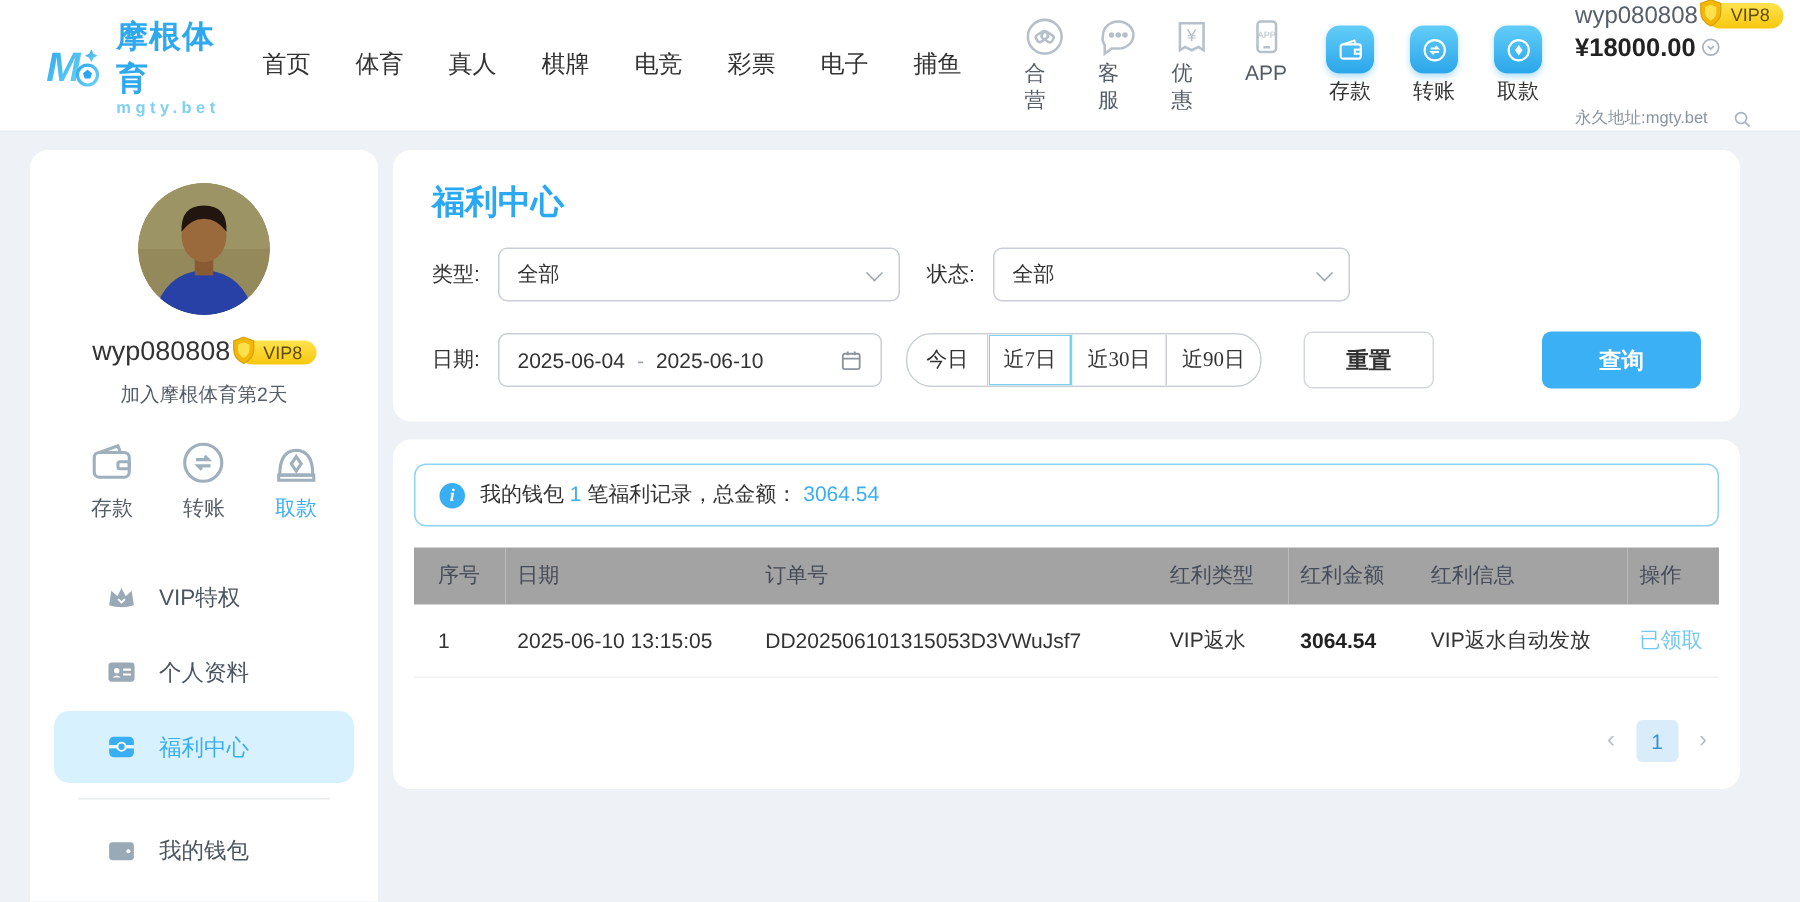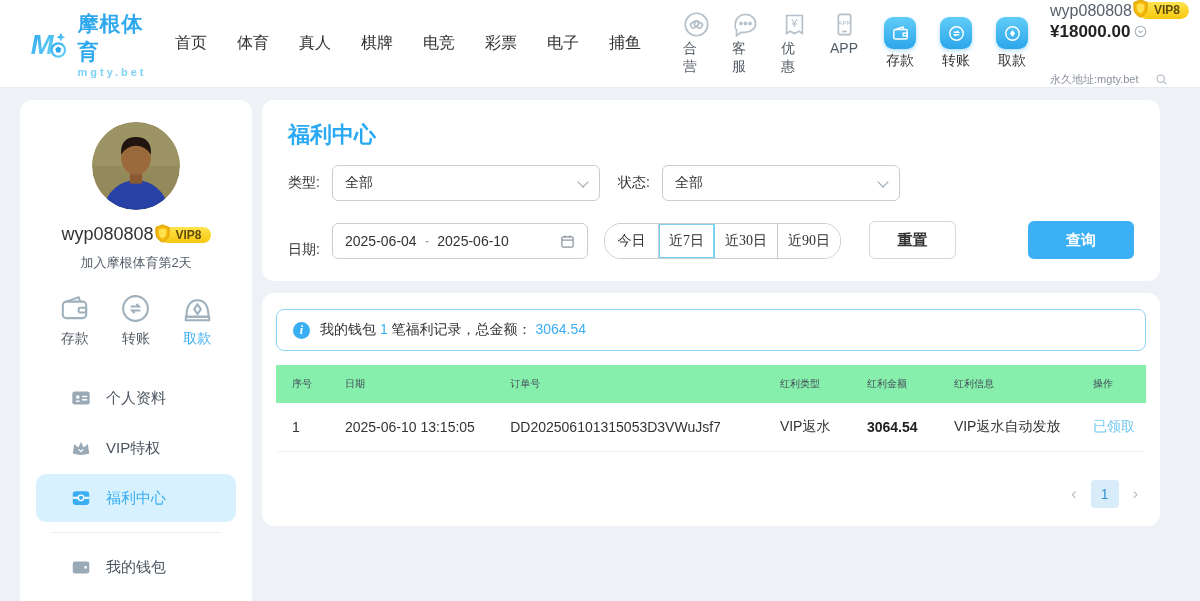--- a/index.html
+++ b/index.html
@@ -28,21 +28,21 @@
   .wa-ico svg { width:19px; height:19px; color:#fff; }
   .wa-item .wa-label { font-size:14px; color:#333; }
 
   .user-block { margin-left:22px; line-height:1.25; }
   .u-row1 { display:flex; align-items:center; gap:4px; }
   .u-name { font-size:16px; color:#555e69; }
   .vip-badge { position:relative; display:inline-flex; align-items:center;
     background:linear-gradient(180deg,#ffe34f,#f7c70e); border-radius:10px;
     padding:1px 9px 1px 16px; margin-left:2px; }
   .vip-badge svg { position:absolute; left:-6px; top:-3px; width:17px; height:20px; }
-  .vip-badge .vb-text { font-size:12px; font-weight:bold; color:#5f4c07; }
+  .vip-badge .vb-text { font-size:12px; font-weight:normal; color:#5f4c07; }
   .u-row2 { display:flex; align-items:center; gap:4px; }
   .u-balance { font-size:17px; font-weight:bold; color:#222; }
   .u-row2 svg, .u-row3 svg { width:13px; height:13px; color:#aab4bf; }
   .u-row3 { display:flex; align-items:flex-start; gap:17px;margin-top:31px; }
   .u-addr { font-size:11px; color:#8a939e; }
 
   .avatar { border-radius:50%; overflow:hidden; flex:none; cursor:pointer; }
   .avatar.lg { width:88px; height:88px; margin:22px auto 0; }
   .avatar svg { display:block; width:100%; height:100%; }
 
@@ -103,21 +103,21 @@
   .table-card { margin-top:12px; padding:16px 14px 18px; }
   .summary-bar { border:1px solid #8fd3f6; border-radius:8px; height:42px; display:flex;
     align-items:center; padding:0 16px; gap:10px; }
   .info-ico { width:17px; height:17px; border-radius:50%; background:#3aaef2; color:#fff;
     font-size:12px; font-style:italic; font-weight:bold; display:flex; align-items:center;
     justify-content:center; flex:none; font-family:"Liberation Serif",serif; }
   .summary-text { font-size:14px; color:#333; }
   .summary-text .hl { color:#3aaef2; }
 
   table.records { width:100%; border-collapse:collapse; table-layout:fixed; margin-top:14px; }
-  .records th { background:#86efac; font-size:10px; font-weight:normal; color:#454c59;
+  .records th { background:#a3a3a3; font-size:14px; font-weight:normal; color:#454c59;
     text-align:left; height:38px; padding:0 8px; }
   .records td { font-size:14px; color:#333; height:48px; padding:0 8px;
     border-bottom:1px solid #f0f2f5; }
   .records th:first-child, .records td:first-child { padding-left:16px; }
   .records .amount { font-weight:bold; color:#222; }
   .records .action-link { color:#74c8f1; }
 
   .pagination { display:flex; justify-content:flex-end; align-items:center; gap:14px; margin-top:28px; padding-right:8px; }
   .pg-arrow { color:#b6c0ca; font-size:16px; cursor:pointer; line-height:1; }
   .pg-num { width:28px; height:28px; background:#d8ecfa; color:#3593d0; border-radius:4px;
@@ -308,34 +308,34 @@
             <path d="M3.5 18 h17 v2.5 h-17 z"></path>
             <polygon points="12,9 14.4,12.5 12,16 9.6,12.5"></polygon>
         </svg>
         <span class="sb-act-label">取款</span>
       </div>
     </div>
 
     <div class="sb-menu">
       <div class="sb-item">
         <svg viewBox="0 0 24 24" fill="currentColor">
+          <path d="M3 18 L4.6 7.5 L9 11.5 L12 5.5 L15 11.5 L19.4 7.5 L21 18 q-9 3 -18 0 z"></path>
+          <path d="M9.5 13.5 l2.5 2.5 2.5 -2.5" stroke="#fff" stroke-width="1.4" fill="none"></path>
+        </svg>
+        <span class="sb-label">VIP特权</span>
+      </div>
+      <div class="sb-item">
+        <svg viewBox="0 0 24 24" fill="currentColor">
           <rect x="2.5" y="5" width="19" height="14" rx="2.5"></rect>
           <circle cx="8.5" cy="11" r="2" fill="#fff"></circle>
             <path d="M5.5 16 q3 -3 6 0 z" fill="#fff"></path>
           <rect x="13" y="9.5" width="6" height="1.6" rx="0.8" fill="#fff"></rect>
             <rect x="13" y="13" width="6" height="1.6" rx="0.8" fill="#fff"></rect>
         </svg>
         <span class="sb-label">个人资料</span>
-      </div>
-      <div class="sb-item">
-        <svg viewBox="0 0 24 24" fill="currentColor">
-          <path d="M3 18 L4.6 7.5 L9 11.5 L12 5.5 L15 11.5 L19.4 7.5 L21 18 q-9 3 -18 0 z"></path>
-          <path d="M9.5 13.5 l2.5 2.5 2.5 -2.5" stroke="#fff" stroke-width="1.4" fill="none"></path>
-        </svg>
-        <span class="sb-label">VIP特权</span>
       </div>
       <div class="sb-item active">
         <svg viewBox="0 0 24 24" fill="currentColor">
           <rect x="3" y="4.5" width="18" height="15" rx="3.5"></rect>
           <rect x="3" y="10.6" width="18" height="2.4" fill="#fff" opacity="0.9"></rect>
           <circle cx="12" cy="11.8" r="3" fill="currentColor" stroke="#fff" stroke-width="1.4"></circle>
         </svg>
         <span class="sb-label">福利中心</span>
       </div>
       <div class="sb-divider"></div>
@@ -364,21 +364,21 @@
           <span class="sel-val">全部</span>
           <span class="chev"></span>
         </div>
         <span class="flabel">状态:</span>
         <div class="select-box sel-status">
           <span class="sel-val">全部</span>
           <span class="chev"></span>
         </div>
       </div>
 
-      <div class="frow" style="margin-top:20px;align-items:flex-end;">
+      <div class="frow" style="margin-top:20px;">
         <span class="flabel">日期:</span>
         <div class="date-box">
           <span>2025-06-04</span>
           <span class="d-sep">-</span>
           <span>2025-06-10</span>
           <svg viewBox="0 0 16 16" fill="none" stroke="currentColor" stroke-width="1.3">
             <rect x="2" y="3" width="12" height="11" rx="1.5"></rect>
               <line x1="2" y1="6.5" x2="14" y2="6.5"></line>
               <line x1="5.5" y1="1.5" x2="5.5" y2="4"></line>
               <line x1="10.5" y1="1.5" x2="10.5" y2="4"></line>

